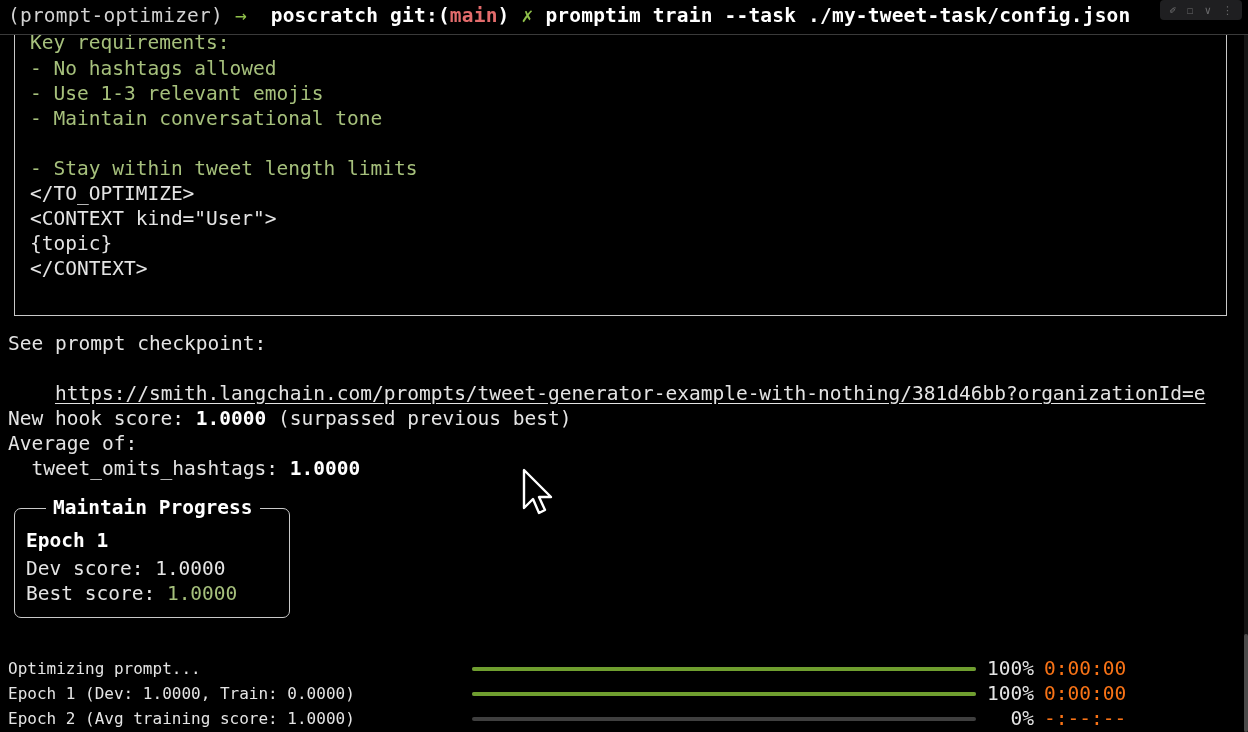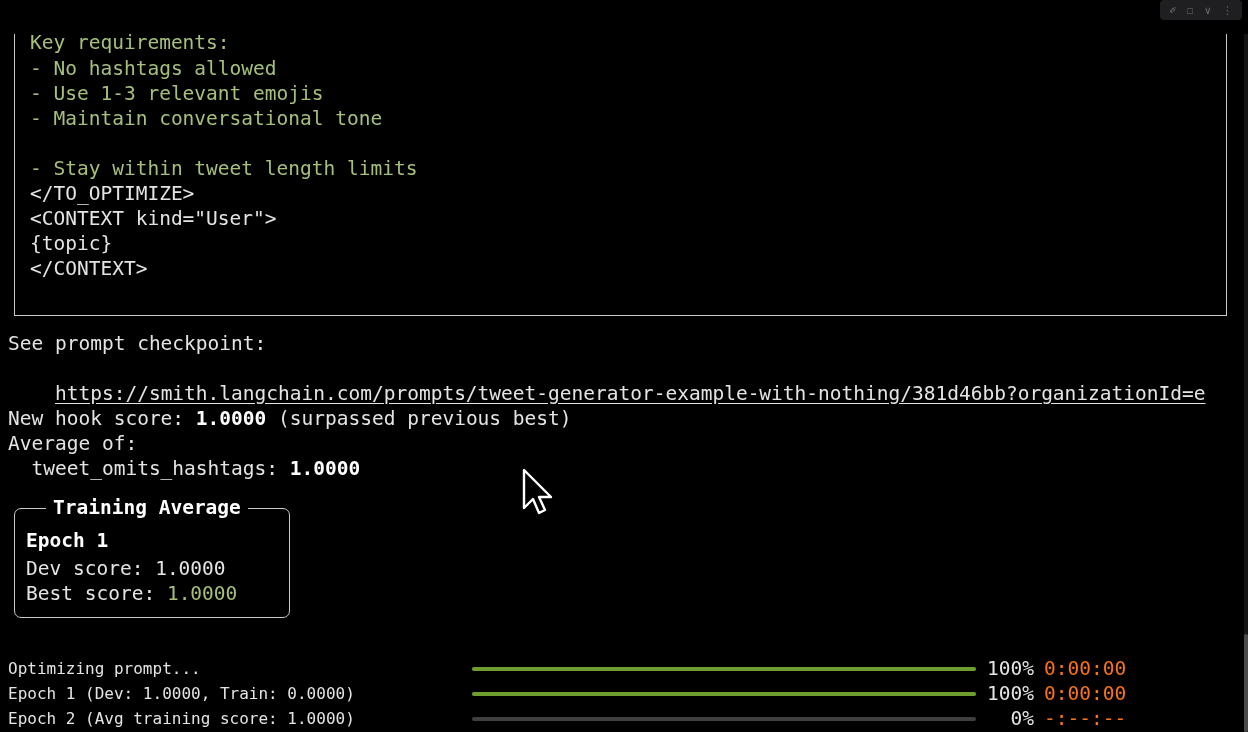--- a/index.html
+++ b/index.html
@@ -242,21 +242,21 @@
   <div class="tline white" style="top:331px;">See prompt checkpoint:</div>
   <div class="tline" style="top:356px;">
     <span class="link">https://smith.langchain.com/prompts/tweet-generator-example-with-nothing/381d46bb?organizationId=e</span>
   </div>
   <div class="tline white" style="top:406px;"><span>New hook score: </span><span class="bold">1.0000</span><span> (surpassed previous best)</span></div>
   <div class="tline white" style="top:431px;">Average of:</div>
   <div class="tline white" style="top:456px;"><span>  tweet_omits_hashtags: </span><span class="bold">1.0000</span></div>
 
   <div id="training-panel">
     <div class="tp-border"></div>
-    <div class="tp-title">Training Average</div>
+    <div class="tp-title">Maintain Progress</div>
     <div class="tp-line bold" style="top:20px;">Epoch 1</div>
     <div class="tp-line white" style="top:48px;"><span>Dev score: </span><span class="white">1.0000</span></div>
     <div class="tp-line white" style="top:73px;"><span>Best score: </span><span class="green">1.0000</span></div>
   </div>
 
   <div class="pbar-row" style="top:656px;">
     <span class="pbar-label">Optimizing prompt...</span>
     <span class="pbar-track">
         <span class="pbar-fill" style="width:504px;"></span>
       </span>
@@ -277,20 +277,23 @@
         <span class="pbar-fill" style="width:0px;"></span>
       </span>
     <span class="pbar-pct">0%</span>
     <span class="pbar-eta">-:--:--</span>
   </div>
 
   <div id="scrollbar">
     <div class="thumb"></div>
   </div>
 
+  <div id="header-bar">
+    <div id="prompt-line"><span class="p-env">(prompt-optimizer)</span><span> </span><span class="p-arrow">→</span><span>  </span><span class="p-dir">poscratch git:(</span><span class="p-branch">main</span><span class="p-dir">)</span><span> </span><span class="p-x">✗</span><span> </span><span class="p-cmd">promptim train --task ./my-tweet-task/config.json</span></div>
+  </div>
 
   <div id="float-toolbar">
     <span class="tb-ic">✐</span>
     <span class="tb-ic">☐</span>
     <span class="tb-ic">∨</span>
     <span class="tb-ic">⋮</span>
   </div>
 
   <svg id="mouse-cursor" viewBox="0 0 34 50" xmlns="http://www.w3.org/2000/svg">
     <path d="M3 2 L3 40 L12 31 L18 45 L24 42 L18 29 L30 29 Z" fill="#000000" stroke="#ffffff" stroke-width="2.4" stroke-linejoin="round"></path>

